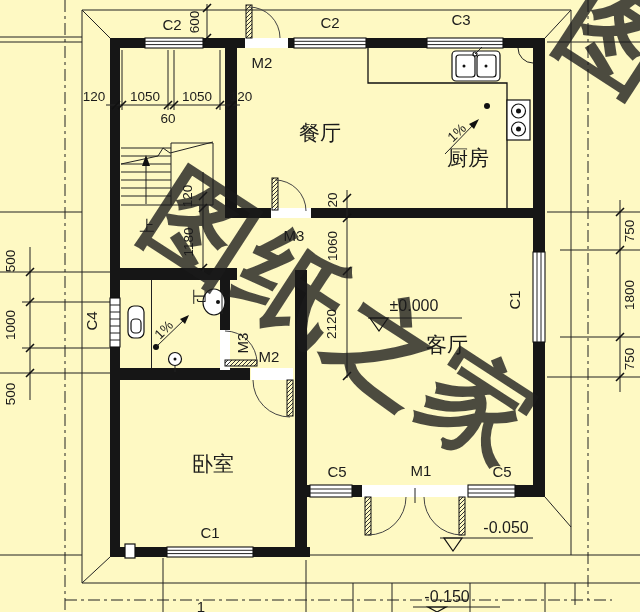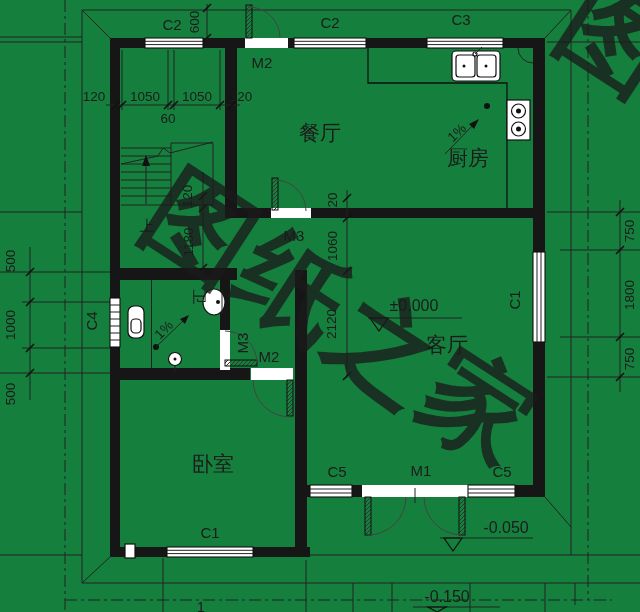--- a/index.html
+++ b/index.html
@@ -1,16 +1,16 @@
 <!DOCTYPE html>
 <html><head>
 <meta charset="utf-8">
 <style>
   html,body{margin:0;padding:0;background:#ffffff;}
-  .stage{width:640px;height:612px;position:relative;background:#15803d;overflow:hidden;}
+  .stage{width:640px;height:612px;position:relative;background:#fef9c3;overflow:hidden;}
   svg{display:block;}
   text{font-family:"Liberation Sans","DejaVu Sans",sans-serif;fill:#1b1b1b;}
   .wall{fill:#161616;stroke:none;}
   .thin{stroke:#222;stroke-width:1;fill:none;}
   .med{stroke:#111;stroke-width:1.3;fill:none;}
   .dash{stroke:#222;stroke-width:1;fill:none;stroke-dasharray:12 4 3 4;}
   .winbg{fill:#fff;stroke:#111;stroke-width:1.1;}
   .gap{fill:#fff;stroke:none;}
   .dimline{stroke:#222;stroke-width:1;fill:none;}
   .tick{stroke:#111;stroke-width:1.6;}

